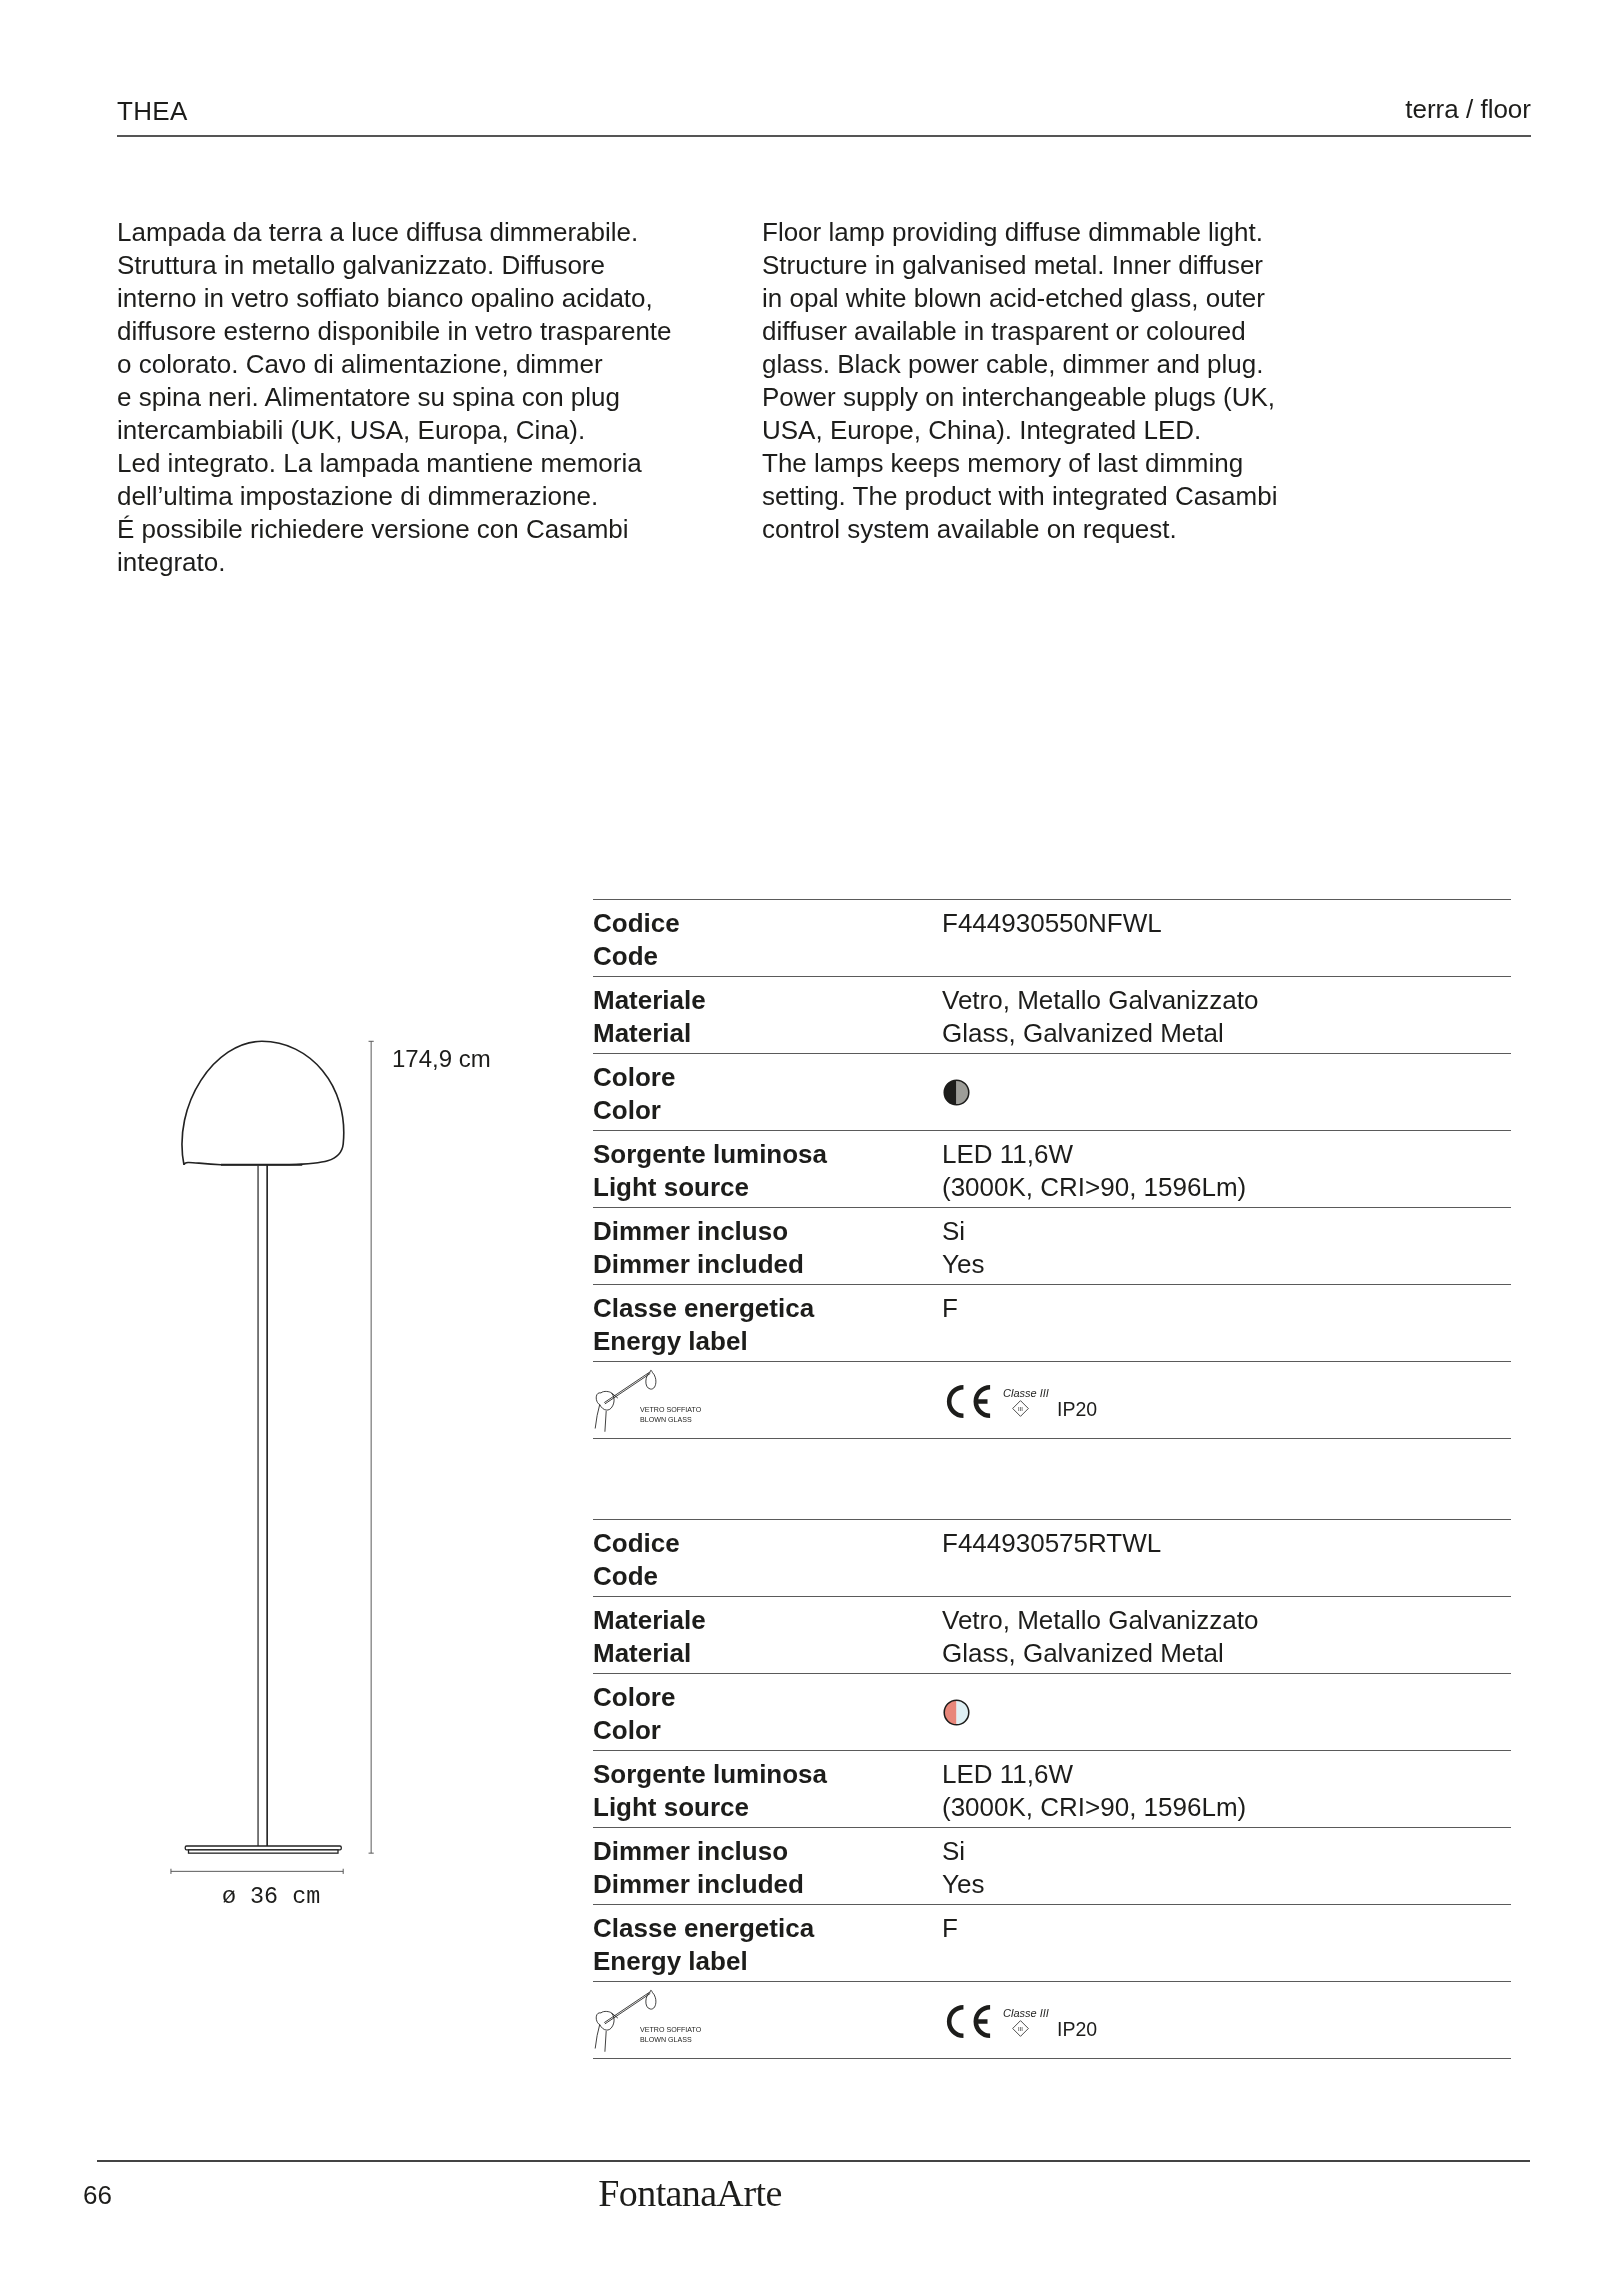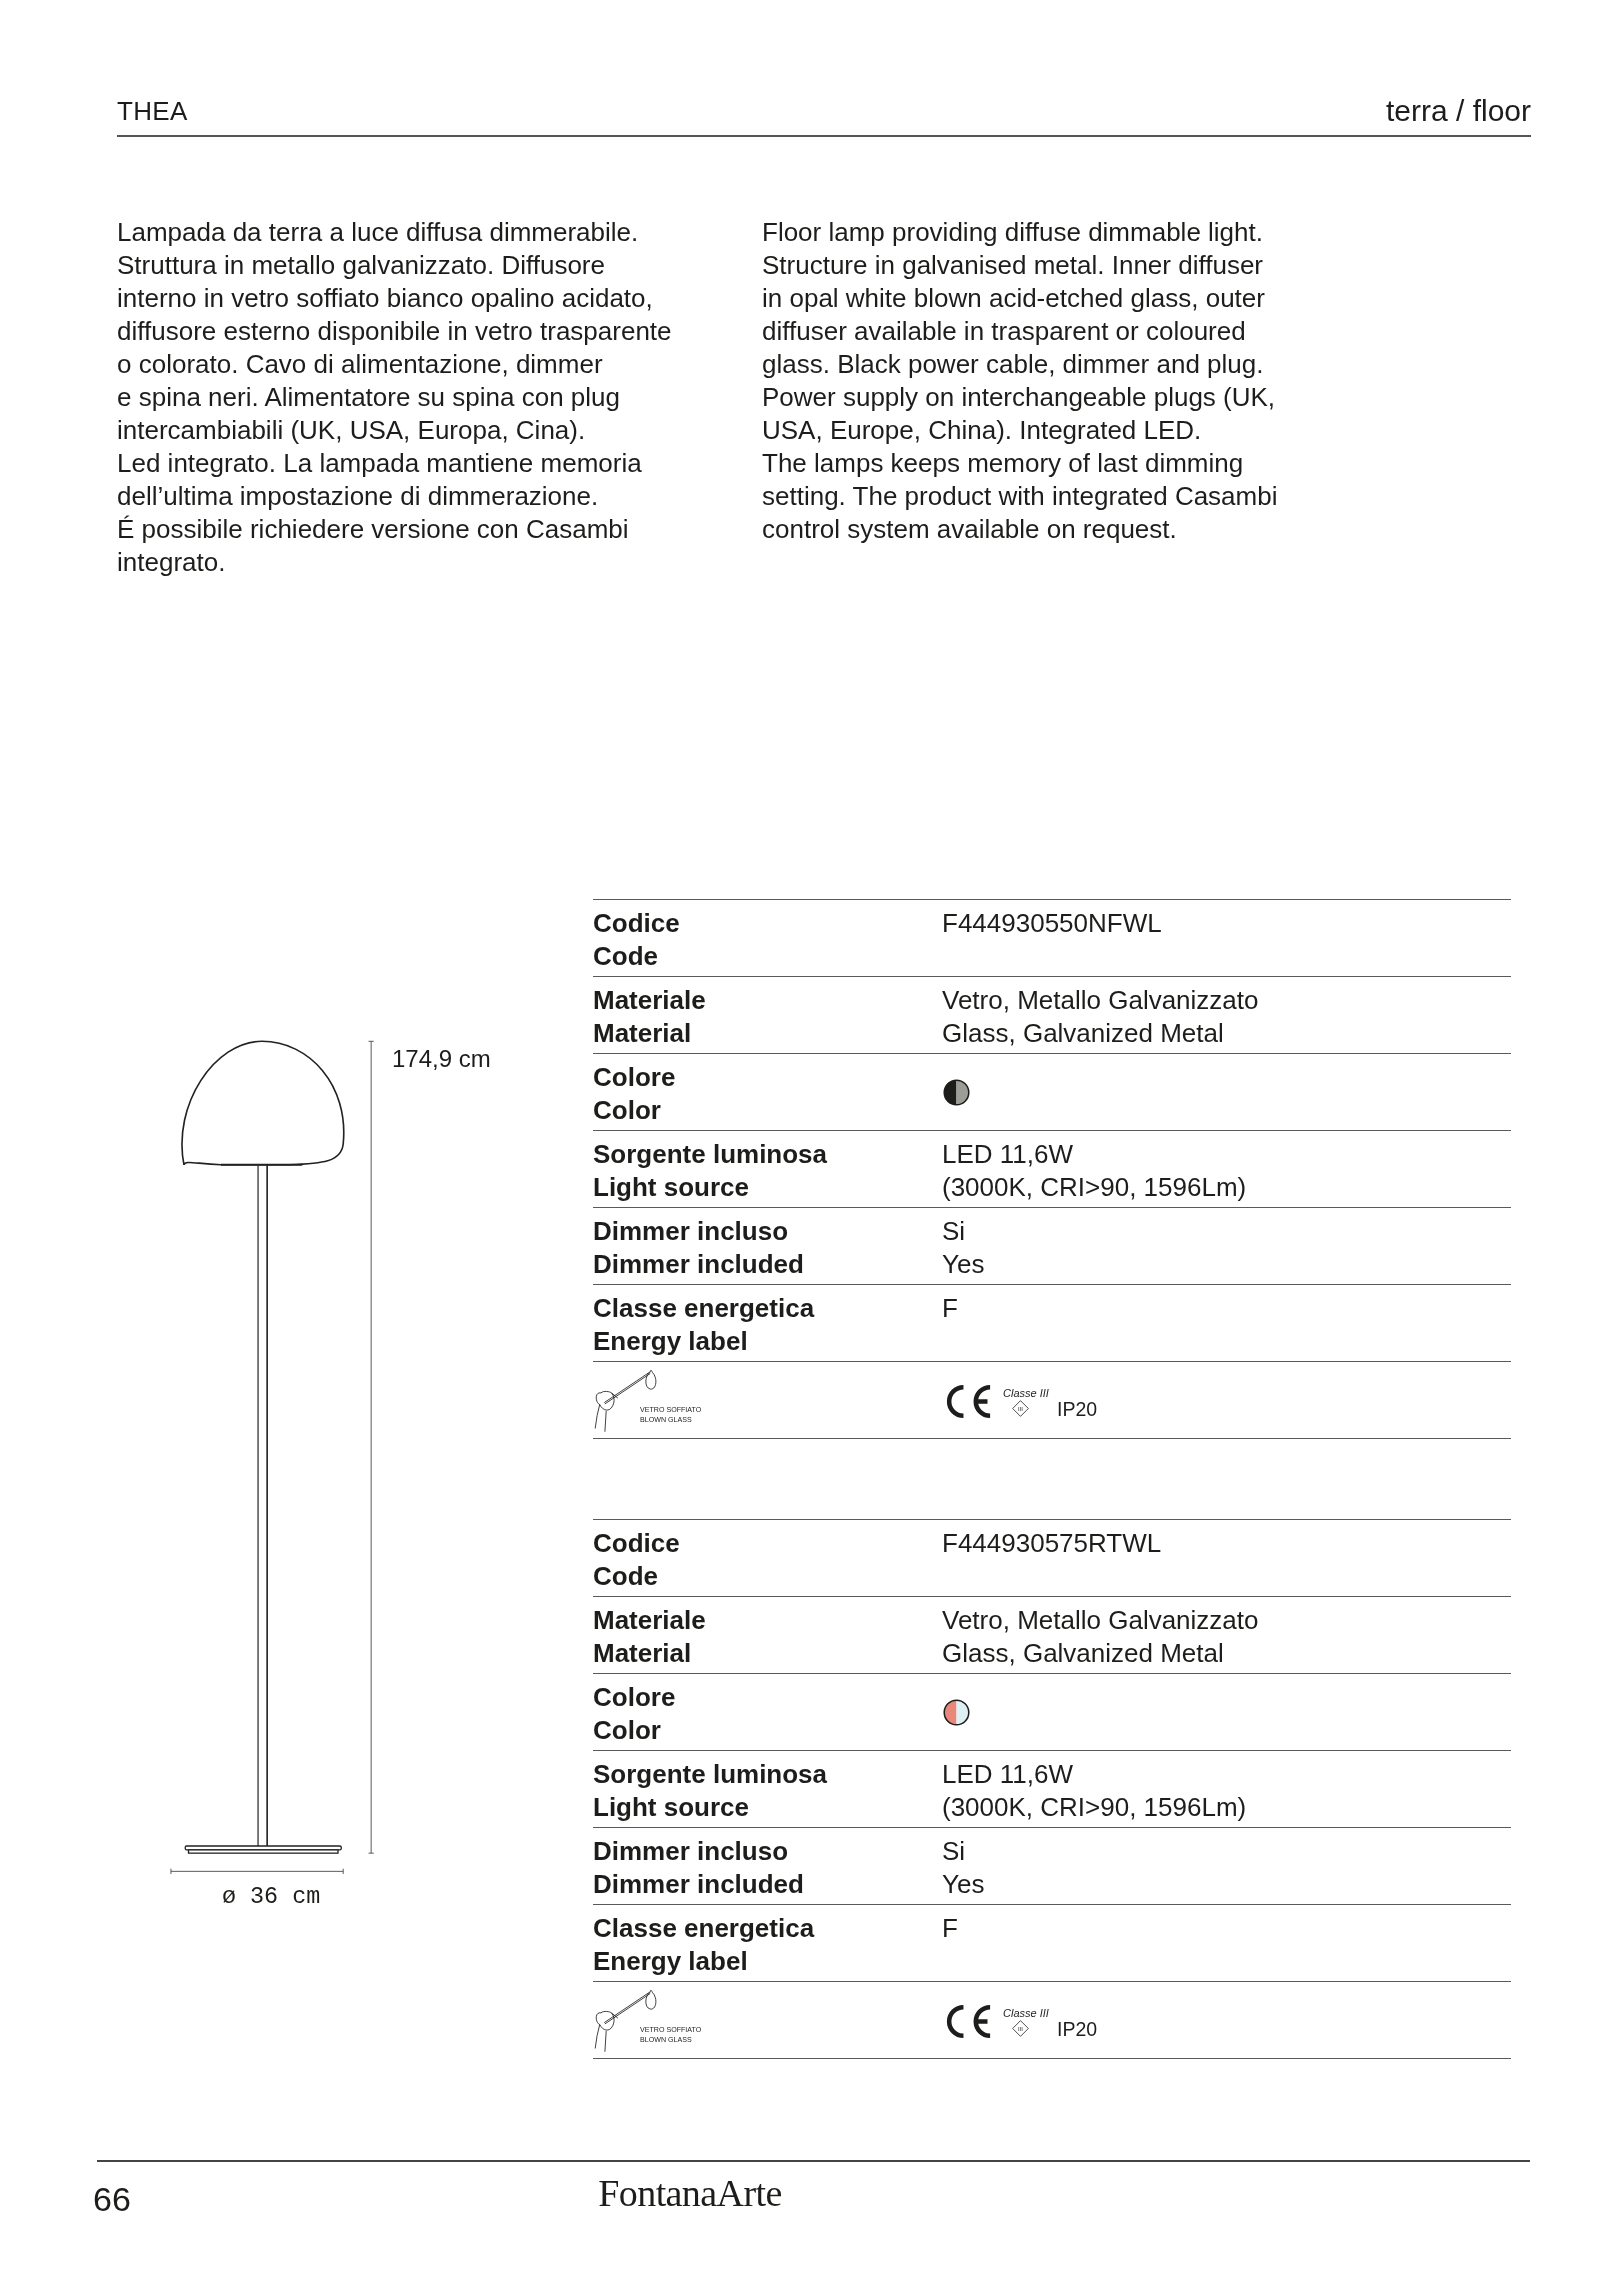--- a/index.html
+++ b/index.html
@@ -1,41 +1,41 @@
 <!DOCTYPE html>
 <html style="font-size:10.4px"><head>
 <meta charset="utf-8">
 <style>
   html, body { margin: 0; padding: 0; background: #ffffff; }
   body { width: 1623px; height: 2295px; position: relative; overflow: hidden;
          font-family: "Liberation Sans", sans-serif; color: #1d1d1b; }
   .abs { position: absolute; }
   .hdr-title { left: 117px; top: 96px; font-size: 26px; letter-spacing: 0.3px; }
-  .hdr-cat { right: 92px; top: 94px; font-size: 30px; text-align: right; }
+  .hdr-cat { right: 92px; top: 94px; font-size: 26px; text-align: right; }
   .hdr-line { left: 117px; top: 135px; width: 1414px; height: 1.9px; background: #555; }
   .desc { top: 216px; font-size: 26px; line-height: 33px; white-space: pre-line; }
   .desc-it { left: 117px; width: 585px; }
   .desc-en { left: 762px; width: 585px; }
   .table { left: 593px; width: 918px; }
   .row { position: relative; height: 76px; border-top: 1.9px solid #5a5a5a; }
   .row:last-child { border-bottom: 1.9px solid #5a5a5a; }
   .lbl { position: absolute; left: 0; top: 7.1px; font-weight: bold; font-size: 26px; line-height: 33px; }
   .val { position: absolute; left: 349px; top: 7.1px; font-size: 26px; line-height: 33px; }
   .val.indent { left: 426px; }
   .swatch { position: absolute; left: 350px; top: 25px; width: 27px; height: 27px; }
   .cert-row { height: 76px; }
   .blown { position: absolute; left: 0; top: 5.2px; width: 130px; height: 68px; }
   .blown-text { position: absolute; left: 47px; top: 44px; font-size: 7.1px; line-height: 9.7px; }
   .ce { position: absolute; left: 349px; top: 19.5px; }
   .classe-lbl { position: absolute; left: 410px; top: 25px; font-size: 11px; font-style: italic; }
   .ip { position: absolute; left: 464px; top: 36px; font-size: 19.5px; }
   .dim-h { left: 392px; top: 1045px; font-size: 24px; }
   .dim-d { left: 222px; top: 1884px; font-size: 23.4px; font-family: Liberation Mono, monospace; }
   .foot-line { left: 97px; top: 2160px; width: 1433px; height: 1.9px; background: #444; }
-  .page-num { left: 93px; top: 2180px; font-size: 34px; }
+  .page-num { left: 83px; top: 2180px; font-size: 26px; }
   .brand { left: 0; width: 1380px; top: 2171px; text-align: center;
            font-family: "Liberation Serif", serif; font-size: 38px; letter-spacing: -0.6px; }
 </style>
 </head>
 <body>
 
 <div class="abs hdr-title">THEA</div>
 <div class="abs hdr-cat">terra / floor</div>
 <div class="abs hdr-line"></div>
 

